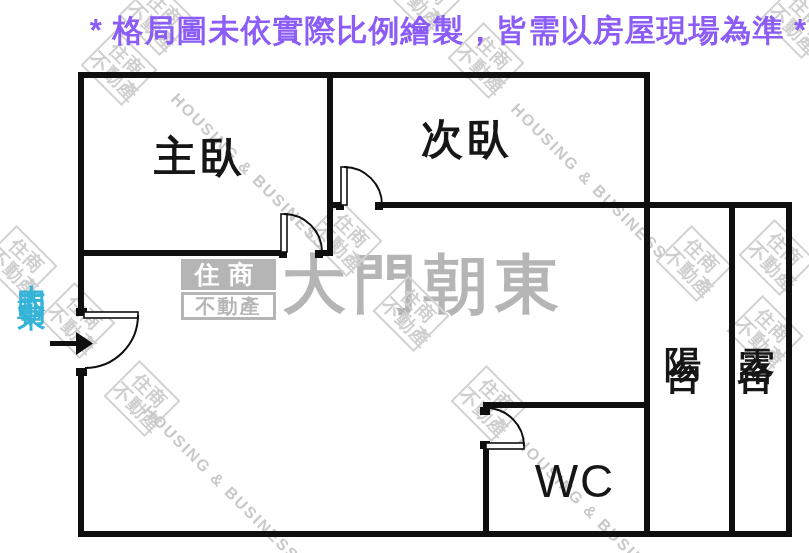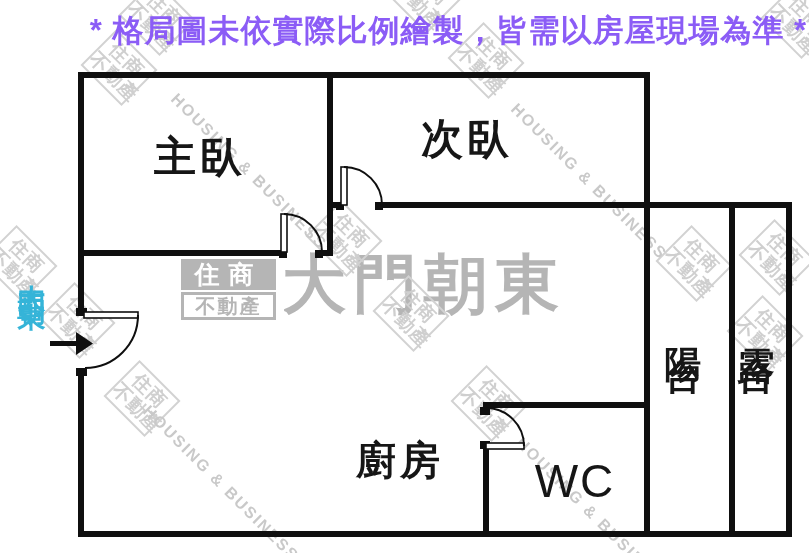--- a/index.html
+++ b/index.html
@@ -181,20 +181,19 @@
     <g fill="#0f0f0f">
       <rect x="50" y="341" width="28" height="5"></rect>
       <polygon points="76,332 93,343.5 76,355"></polygon>
     </g>
   </svg>
 
   <div class="disclaimer">* 格局圖未依實際比例繪製，皆需以房屋現場為準 *</div>
 
   <div class="room-label" style="left:200px;top:136px">主臥</div>
   <div class="room-label" style="left:467px;top:118px">次臥</div>
-  <div class="room-label small" style="left:400px;top:440px">廚房</div>
   <div class="room-label latin" style="left:575px;top:450px">WC</div>
   <div class="vlabel" style="left:683px;top:318px">陽台</div>
   <div class="vlabel" style="left:756px;top:318px">露台</div>
 
   <div class="entry-note">大門朝東</div>
 
 </div>
 
 </body></html>

